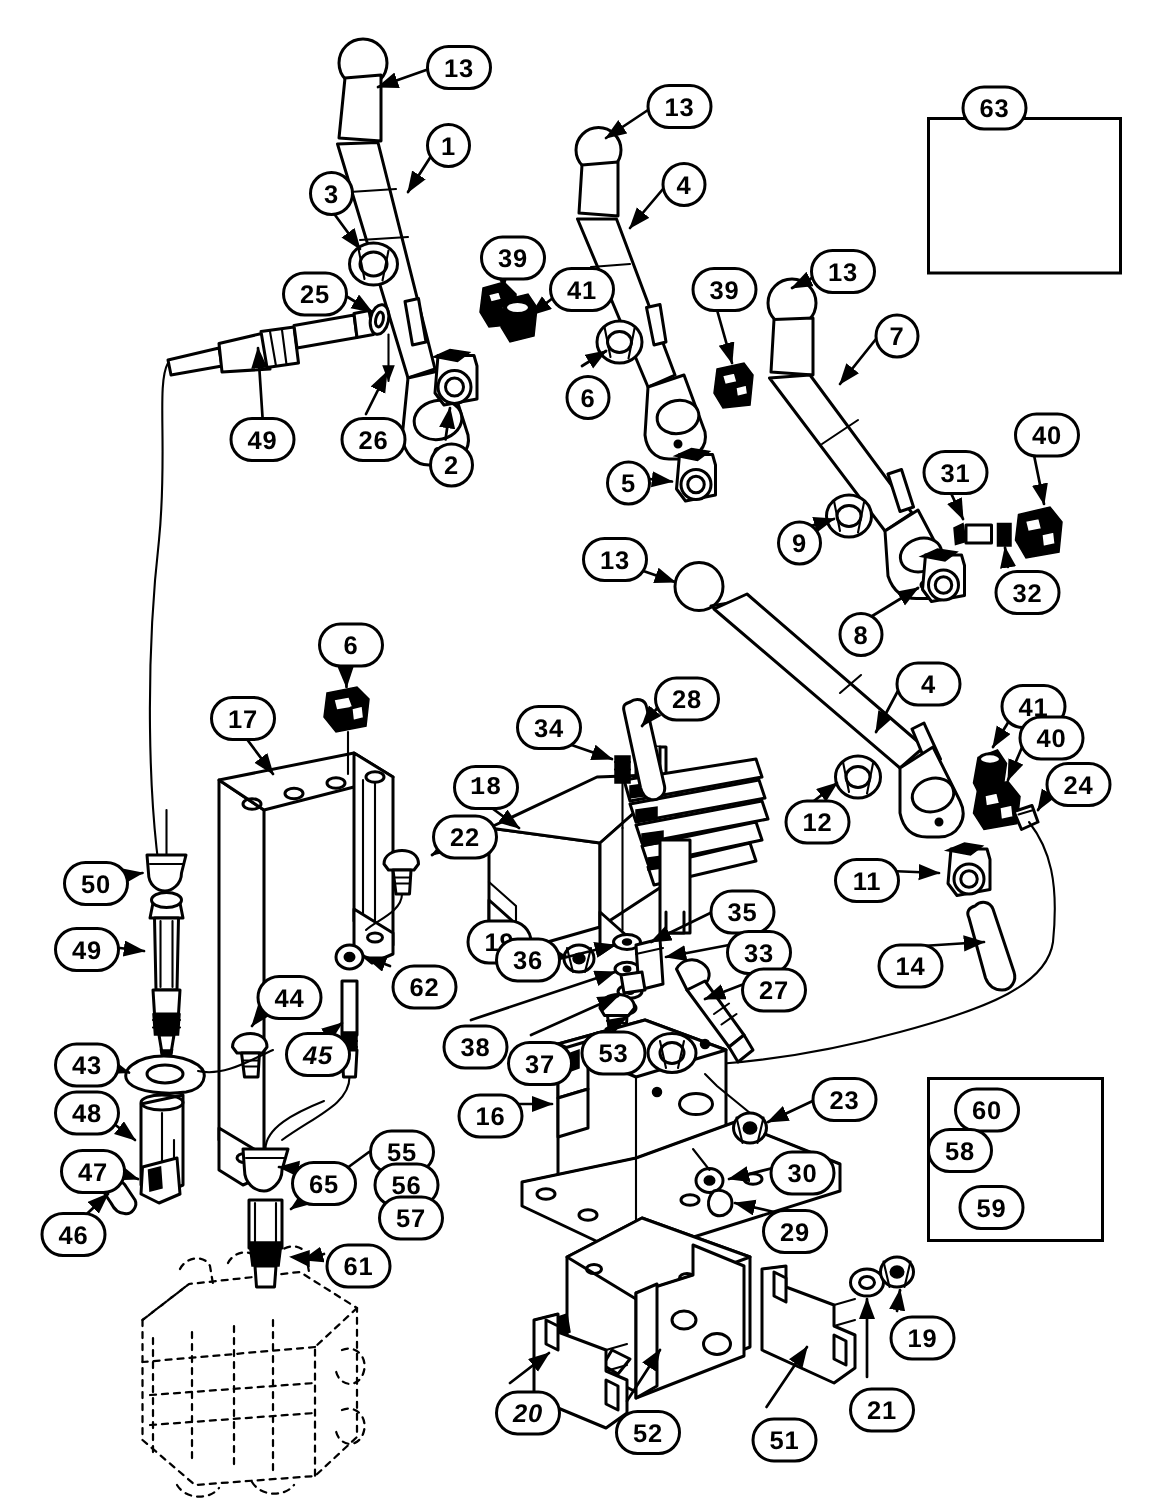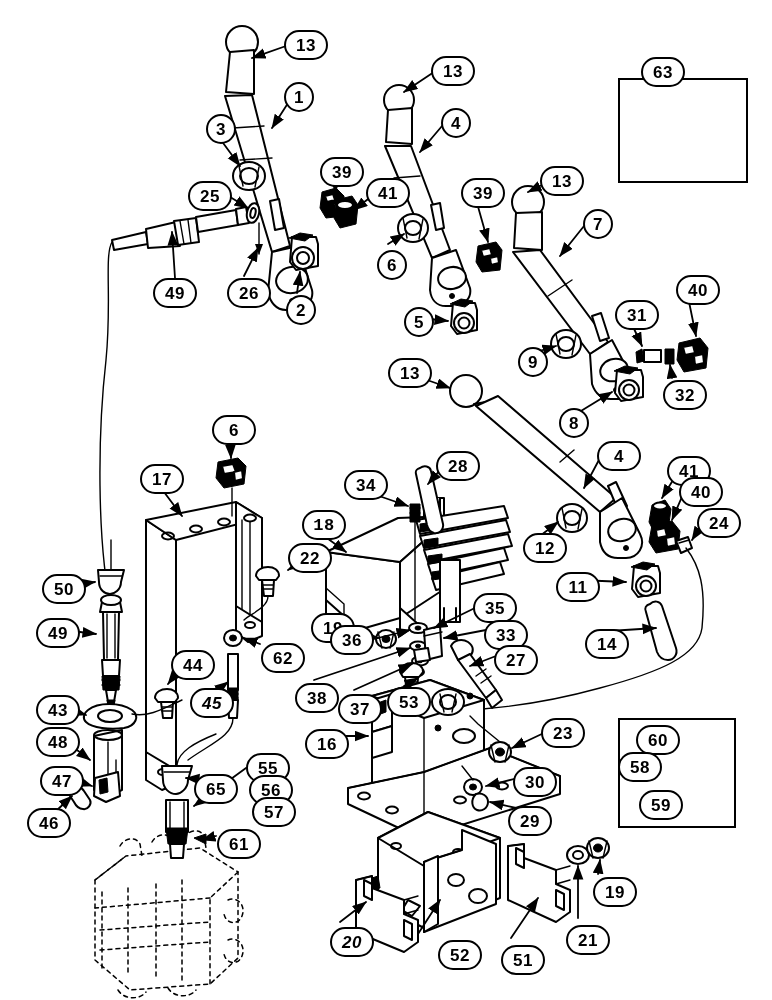--- a/index.html
+++ b/index.html
@@ -638,17 +638,17 @@
       <div class="callout two" style="left: 305px; top: 729px;">16</div>
       <div class="callout two" style="left: 541px; top: 718px;">23</div>
       <div class="callout two" style="left: 513px; top: 767px;">30</div>
       <div class="callout two" style="left: 508px; top: 806px;">29</div>
       <div class="callout two" style="left: 636px; top: 725px;">60</div>
       <div class="callout two" style="left: 618px; top: 752px;">58</div>
       <div class="callout two" style="left: 639px; top: 790px;">59</div>
       <div class="callout two" style="left: 593px; top: 877px;">19</div>
       <div class="callout two" style="left: 566px; top: 925px;">21</div>
       <div class="callout two" style="left: 501px; top: 945px;">51</div>
-      <div class="callout two" style="left: 410px; top: 940px; margin-left: 28px;">52</div>
+      <div class="callout two" style="left: 410px; top: 940px;">52</div>
       <div class="callout two" style="left: 330px; top: 927px; font-style: italic;">20</div>
     </div>
 
 </div>
 
 </body></html>

